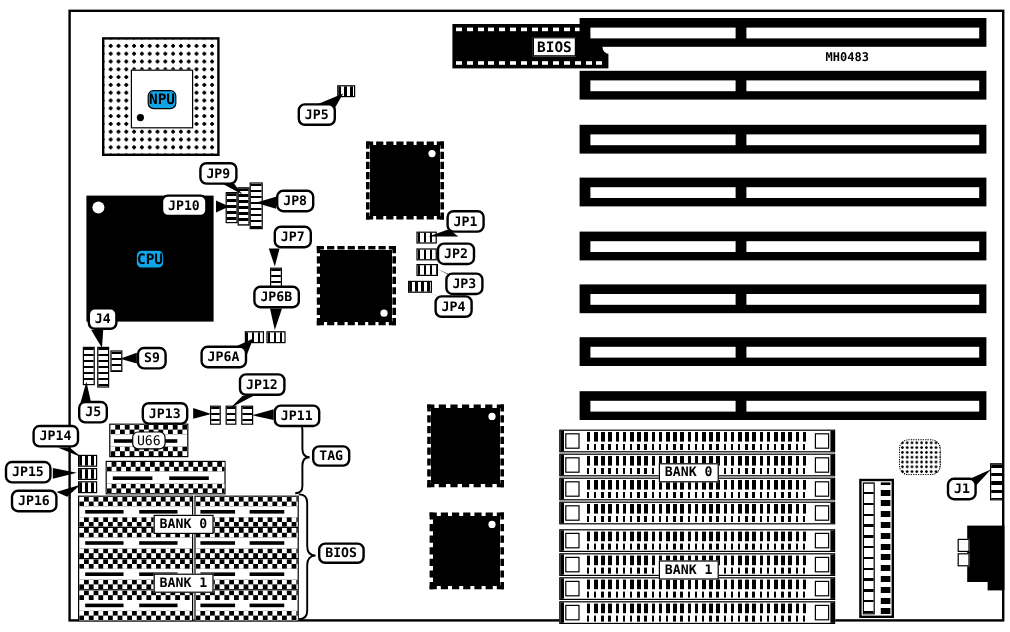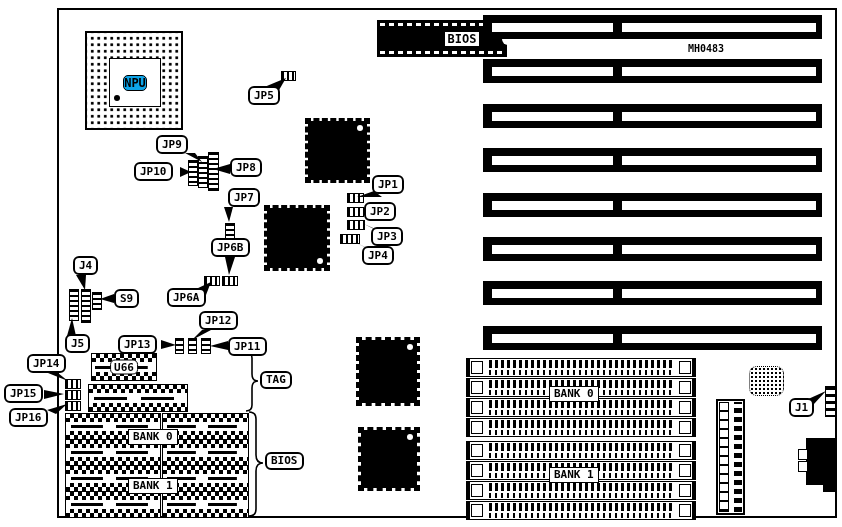--- a/index.html
+++ b/index.html
@@ -26,21 +26,21 @@
 
   
   .dip{position:absolute;border:1px solid #000;background-color:#fff;z-index:2;
      background-image:linear-gradient(#000,#000),linear-gradient(#000,#000);
      background-size:34% 3px,34% 3px;background-position:8% 50%,80% 50%;background-repeat:no-repeat;}
   .dip::before,.dip::after{content:"";position:absolute;left:0;right:0;height:8px;
      background:repeating-conic-gradient(#000 0% 25%,#fff 0% 50%);background-size:8px 8px;}
   .dip::before{top:0}.dip::after{bottom:0}
   .uchip-label{position:absolute;left:50%;top:50%;transform:translate(-50%,-50%);
      background:#fff;border:1px solid #000;border-radius:5px;padding:0 3px;
-     font-weight:bold;font-size:11px;line-height:13px;z-index:3;white-space:nowrap;}
+     font-weight:normal;font-size:11px;line-height:13px;z-index:3;white-space:nowrap;}
 
   
   #npu{position:absolute;left:85px;top:31px;width:94px;height:95px;border:2px solid #000;background-color:#fff;
      background-image:radial-gradient(#000 1.3px,transparent 1.4px);background-size:6.5px 6.5px;background-position:2px 2px;z-index:2;}
   .npu-center{position:absolute;left:22px;top:25px;width:50px;height:47px;background:#fff;border:1px solid #000;
      display:flex;align-items:center;justify-content:center;}
   .npu-pin1{position:absolute;left:4px;bottom:5px;width:6px;height:6px;border-radius:50%;background:#000;}
   .chip-tag{background:#0ea5e9;border:1px solid #000;border-radius:5px;padding:0 0;
      font-weight:bold;font-size:12px;line-height:14px;}
 
@@ -93,21 +93,21 @@
   #jmp-jp12{left:188px;top:338px;width:7px;height:14px}
   #jmp-jp11{left:201px;top:338px;width:8px;height:14px}
   #jmp-jp14{left:65px;top:379px;width:14px;height:8px}
   #jmp-jp15{left:65px;top:390px;width:14px;height:8px}
   #jmp-jp16{left:65px;top:401px;width:14px;height:8px}
   #j1-hdr{left:825px;top:386px;width:9px;height:29px}
 
   
   .callout{position:absolute;background:#fff;border:2px solid #000;border-radius:6px;padding:1px 4px;
      font-weight:bold;font-size:11px;line-height:13px;z-index:10;white-space:nowrap;}
-  #co-jp5{left:248px;top:86px}   #co-jp9{left:156px;top:135px}
+  #co-jp5{left:248px;top:86px}   #co-jp9{left:166px;top:135px}
   #co-jp10{left:134px;top:162px} #co-jp8{left:230px;top:158px}
   #co-jp7{left:228px;top:188px}  #co-jp6b{left:211px;top:238px}
   #co-jp6a{left:167px;top:288px} #co-jp1{left:372px;top:175px}
   #co-jp2{left:364px;top:202px}  #co-jp3{left:371px;top:227px}
   #co-jp4{left:362px;top:246px}  #co-j4{left:73px;top:256px}
   #co-s9{left:114px;top:289px}   #co-j5{left:65px;top:334px}
   #co-jp13{left:118px;top:335px} #co-jp12{left:199px;top:311px}
   #co-jp11{left:228px;top:337px} #co-jp14{left:27px;top:354px}
   #co-jp15{left:4px;top:384px}   #co-jp16{left:9px;top:408px}
   #co-j1{left:789px;top:398px}
@@ -151,20 +151,24 @@
       <span class="chip-tag">NPU</span>
       <span class="npu-pin1"></span>
     </div>
   </div>
 
   <div id="bios" class="romchip">
     <span class="rom-label">BIOS</span>
     <span class="notch"></span>
   </div>
 
+  <div id="cpu">
+    <span class="cpu-dot"></span>
+    <span class="chip-tag">CPU</span>
+  </div>
 
   <div id="qfp1" class="qfp">
       <span class="qfp-dot dot-tr"></span>
     </div>
   <div id="qfp2" class="qfp">
       <span class="qfp-dot dot-br"></span>
     </div>
   <div id="qfp3" class="qfp">
       <span class="qfp-dot dot-tr"></span>
     </div>

